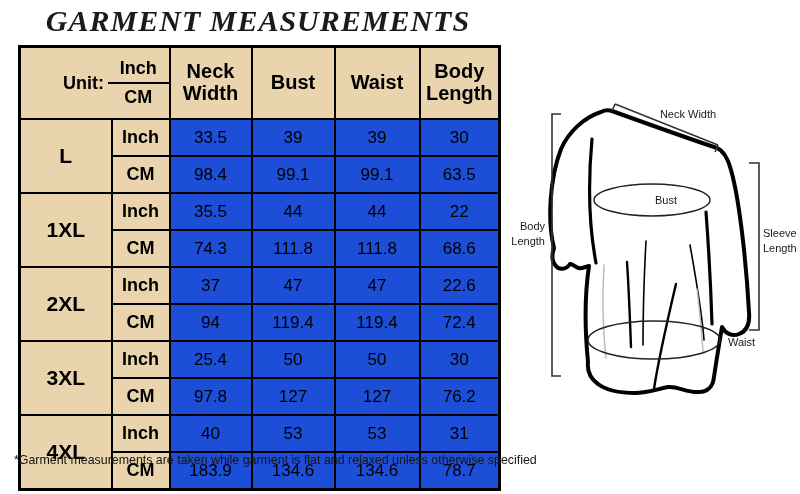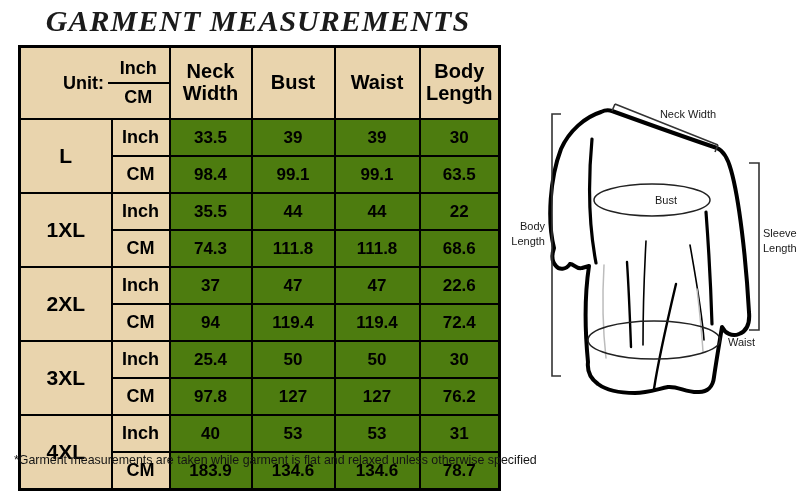--- a/index.html
+++ b/index.html
@@ -23,21 +23,21 @@
   }
   .hdr th{background:#e9d4ad;font-size:20px;font-weight:700;line-height:1.08;height:70px;}
   .unit-cell{background:#e9d4ad;height:70px;}
   .unit-flex{display:flex;align-items:center;height:100%;padding-left:16px;}
   .unit-label{font-size:18px;font-weight:700;margin-left:26px;white-space:nowrap;}
   .unit-frac{flex:1;text-align:center;font-size:18px;font-weight:700;margin-left:4px;}
   .frac-top{border-bottom:2.5px solid #000;padding:1px 0 3px;}
   .frac-bottom{padding:3px 0 1px;}
   .size{background:#e9d4ad;font-size:21px;font-weight:700;}
   .ucell{background:#e9d4ad;font-size:18px;font-weight:700;height:35px;}
-  .val{background:#4d7c0f;font-size:17px;font-weight:700;height:35px;}
+  .val{background:#1d4ed8;font-size:17px;font-weight:400;height:35px;}
   .footnote{
     position:absolute;left:14px;top:453px;width:492px;text-align:center;
     font-size:12.4px;color:#141414;white-space:nowrap;
   }
   .diagram{position:absolute;left:500px;top:95px;width:300px;height:330px;}
   .diagram text{font-family:"Liberation Sans",sans-serif;font-size:11px;fill:#1a1a1a;}
 </style>
 </head>
 <body>
 

